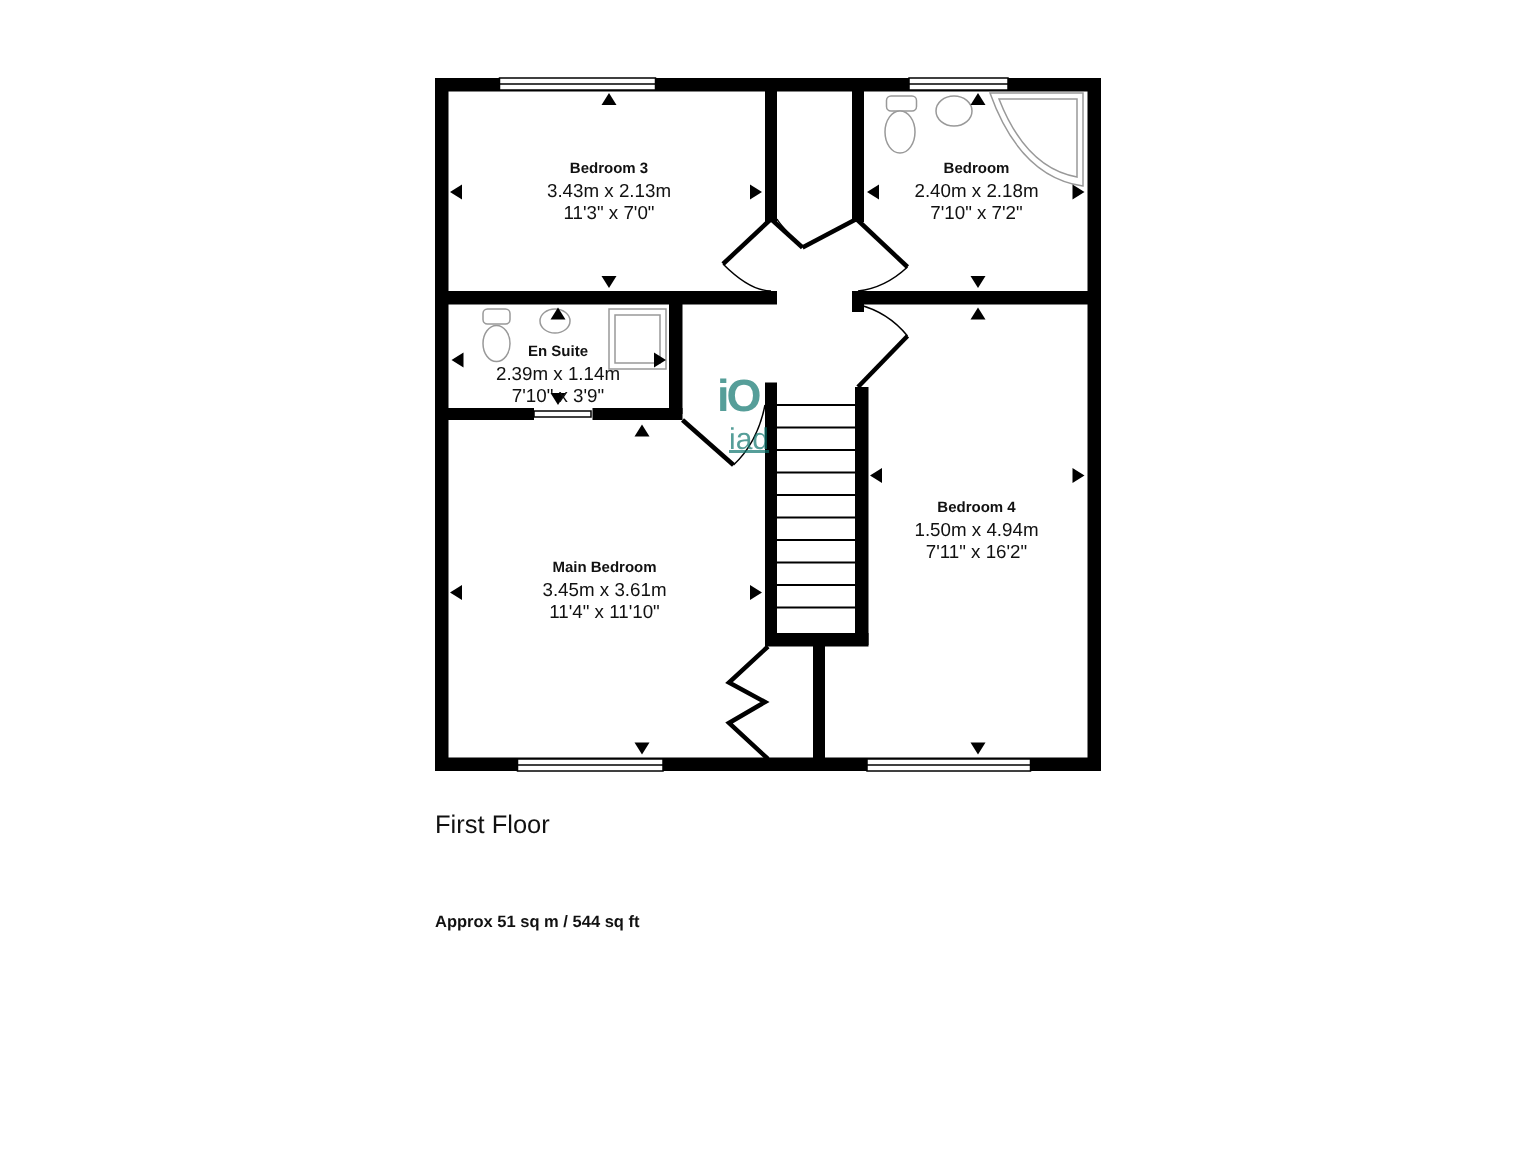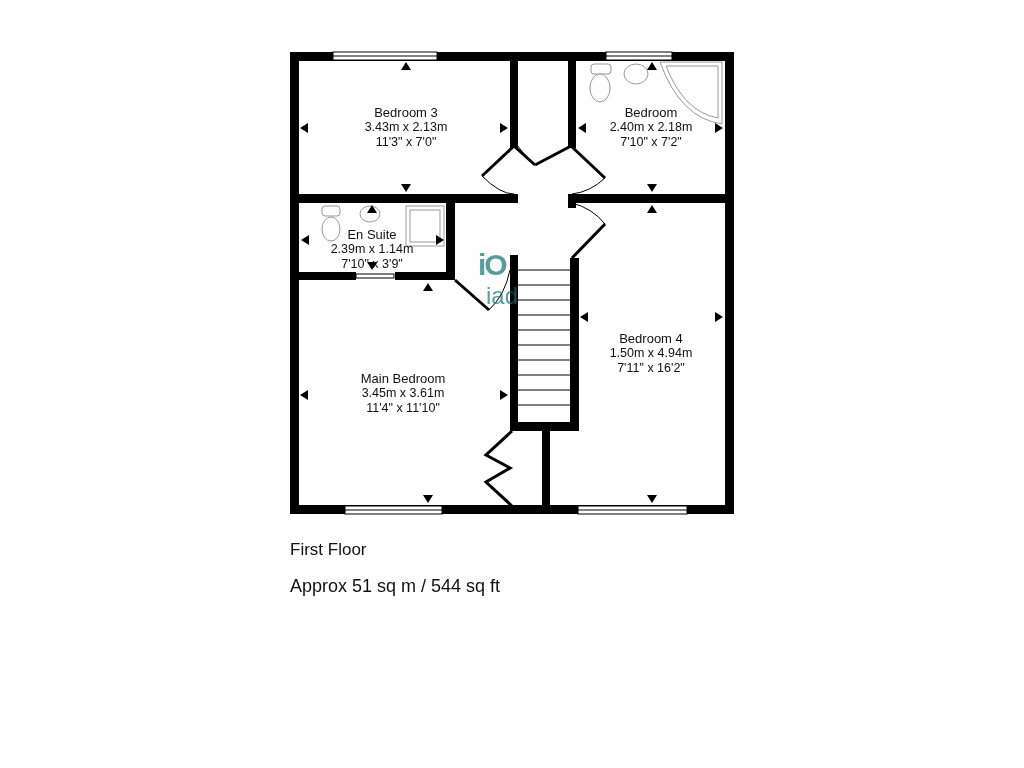--- a/index.html
+++ b/index.html
@@ -1,24 +1,24 @@
 <!DOCTYPE html>
 <html><head>
 <meta charset="utf-8">
 <style>
   html, body { margin: 0; padding: 0; background: #ffffff; }
   body { width: 1024px; height: 768px; position: relative; overflow: hidden; font-family: "Liberation Sans", sans-serif; }
   #plan { position: absolute; left: 0; top: 0; }
   .room-label { position: absolute; text-align: center; color: #111; line-height: 15px; font-size: 12.5px; transform: translateX(-50%); white-space: nowrap; }
-  .room-label .name { font-weight: normal; font-size: 13px; }
+  .room-label .name { font-weight: bold; font-size: 10px; }
   .caption { position: absolute; left: 290px; color: #111; }
   .floor-name { top: 540px; font-size: 17px; }
-  .floor-area { top: 576px; font-size: 18px; font-weight: normal; }
+  .floor-area { top: 609px; font-size: 11px; font-weight: bold; }
   .watermark { position: absolute; left: 478px; top: 248px; color: #0f766e; font-size: 30px; opacity: 0.7; font-weight: bold; letter-spacing: -2px; }
-  .watermark .sub { position: absolute; left: 8px; top: 34px; font-size: 24px; font-weight: normal; letter-spacing: 0; }
+  .watermark .sub { position: absolute; left: 8px; top: 34px; font-size: 20px; font-weight: normal; letter-spacing: 0; text-decoration: underline; }
 </style>
 </head>
 <body>
 
 <svg id="plan" width="1024" height="768" viewBox="0 0 1024 768">
   <g fill="#000">
 
     <rect x="290" y="52" width="444" height="9"></rect>
     <rect x="290" y="505" width="444" height="9"></rect>
     <rect x="290" y="52" width="9" height="462"></rect>

